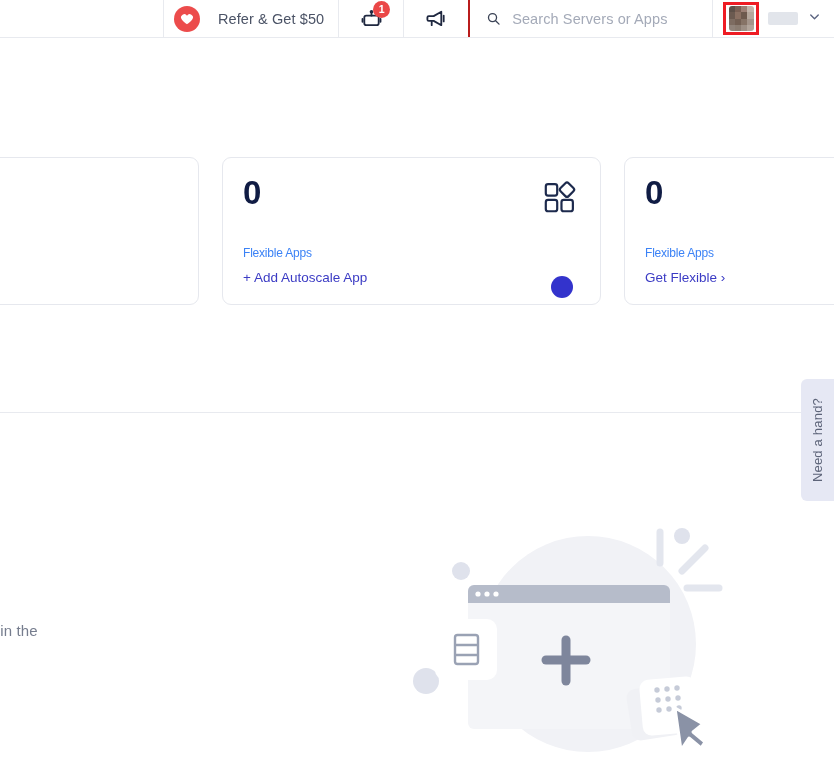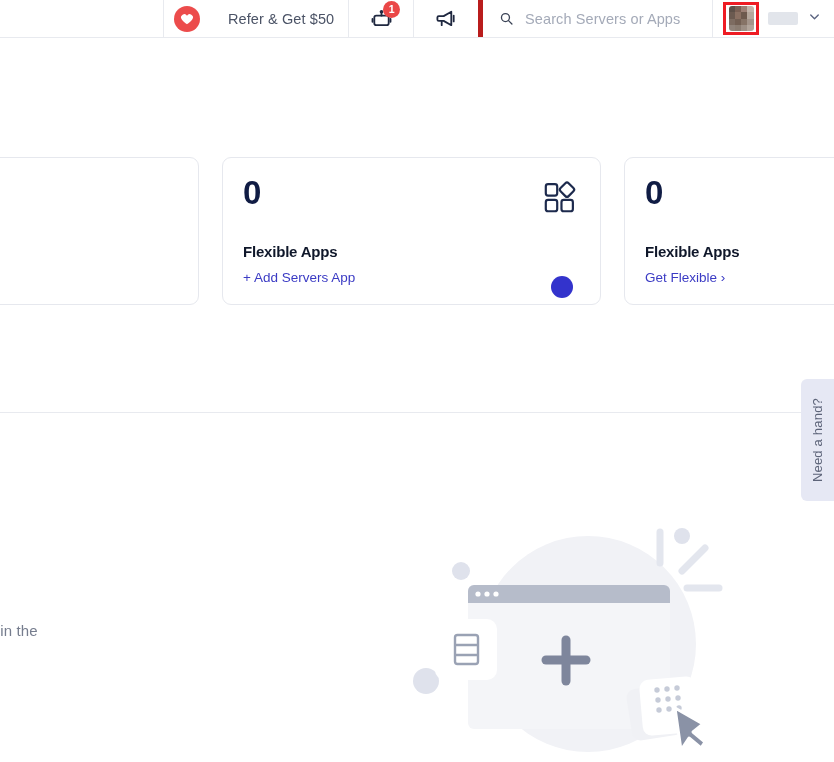--- a/index.html
+++ b/index.html
@@ -35,21 +35,21 @@
   .hdr-cell {
     display: flex;
     align-items: center;
     justify-content: center;
     height: 37px;
     border-left: 1px solid #e8eaef;
   }
 
   .refer-cell {
     padding: 0 14px 0 10px;
-    gap: 28px;
+    gap: 18px;
     border-left: 1px solid #e8eaef;
   }
   .heart-badge {
     width: 26px; height: 26px;
     border-radius: 50%;
     background: #ec4c4c;
     display: flex; align-items: center; justify-content: center;
     flex: 0 0 auto;
   }
   .heart-badge svg { display: block; }
@@ -75,21 +75,21 @@
     padding: 0 4px;
     line-height: 1;
   }
 
   .search-cell {
     flex: 1;
     display: flex;
     align-items: center;
     gap: 11px;
     padding: 0 16px;
-    border-left: 5px solid #b91c1c;
+    border-left: 2px solid #b91c1c;
     height: 37px;
   }
   .search-input {
     border: none;
     outline: none;
     background: transparent;
     font-family: "Liberation Sans", sans-serif;
     font-size: 14.5px;
     color: #4b5366;
     width: 100%;
@@ -156,23 +156,23 @@
     letter-spacing: -.5px;
   }
   .stat-icon {
     position: absolute;
     top: 20px; right: 20px;
   }
   .stat-icon svg { display: block; }
   .stat-title {
     position: absolute;
     left: 20px; bottom: 44px;
-    font-size: 15px;
-    font-weight: bold;
-    color: #0f172a;
+    font-size: 12px;
+    font-weight: normal;
+    color: #3b82f6;
     letter-spacing: -.2px;
   }
   .stat-link {
     position: absolute;
     left: 20px; bottom: 19px;
     font-size: 13.5px;
     color: #3b3bc4;
     text-decoration: none;
     white-space: nowrap;
     display: flex;
@@ -325,21 +325,21 @@
         <svg width="38" height="38" viewBox="0 0 40 40">
           <g fill="none" stroke="#1d2a4d" stroke-width="2.3" stroke-linejoin="round">
             <rect x="4" y="6.5" width="12" height="12" rx="2.4"></rect>
             <rect x="4" y="23" width="12" height="12" rx="2.4"></rect>
             <rect x="20.5" y="23" width="12" height="12" rx="2.4"></rect>
             <rect x="20.3" y="6.3" width="12" height="12" rx="2.4" transform="rotate(45 26.3 12.3)"></rect>
           </g>
         </svg>
       </div>
       <div class="stat-title">Flexible Apps</div>
-      <a class="stat-link" href="#">+ Add Servers App</a>
+      <a class="stat-link" href="#">+ Add Autoscale App</a>
     </div>
 
     <div class="stat-card">
       <div class="stat-num">0</div>
 
       <div class="stat-title">Flexible Apps</div>
       <a class="stat-link" href="#">Get Flexible ›</a>
     </div>
   </div>
 

